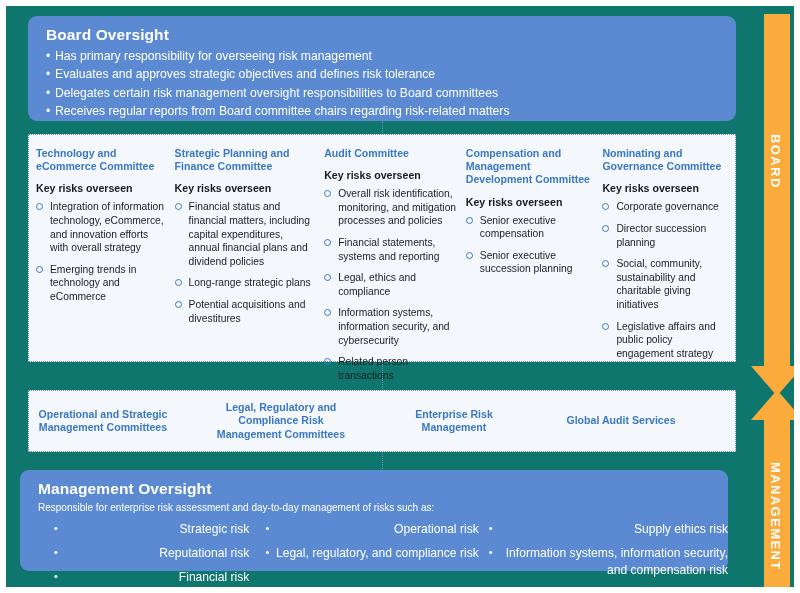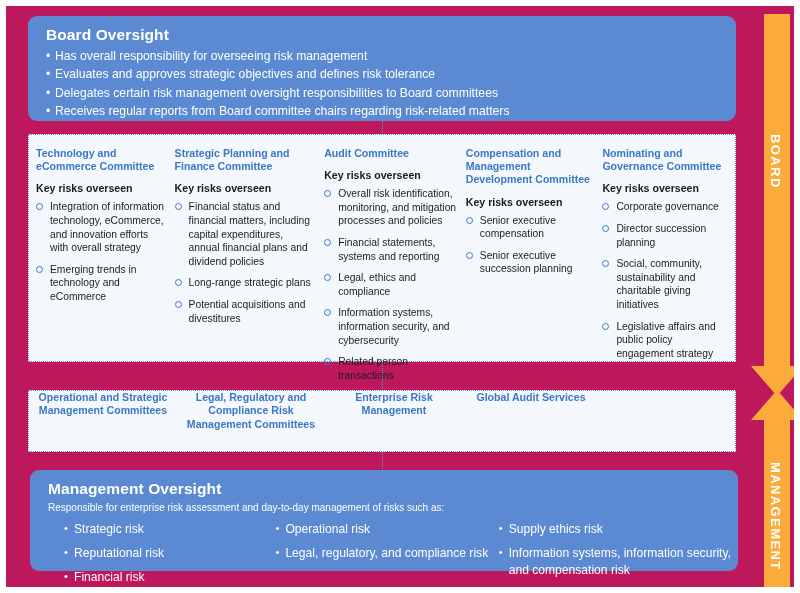--- a/index.html
+++ b/index.html
@@ -4,21 +4,21 @@
 <style>
   * { box-sizing: border-box; margin: 0; padding: 0; }
   html, body {
     width: 800px; height: 593px;
     font-family: "Liberation Sans", sans-serif;
     background: #ffffff;
   }
   #diagram {
     position: relative;
     width: 800px; height: 593px;
-    background: #be185d;
+    background: #0f766e;
     border: 6px solid #ffffff;
     overflow: hidden;
   }
 
   
   .blue-panel {
     position: absolute;
     background: #5b8ad2;
     border-radius: 9px;
     color: #ffffff;
@@ -31,24 +31,24 @@
   .panel-line {
     font-size: 12.2px;
     line-height: 18.4px;
     white-space: nowrap;
   }
   .panel-line .dot { display:inline-block; width:9px; }
 
   #board-panel { left: 22px; top: 10px; width: 708px; height: 105px; padding: 10px 0 0 18px; }
   #board-panel .panel-title { margin-bottom: 3px; }
 
-  #mgmt-panel { left: 24px; top: 464px; width: 708px; height: 101px; padding: 10px 0 8px 18px; }
+  #mgmt-panel { left: 14px; top: 464px; width: 708px; height: 101px; padding: 10px 0 8px 18px; }
   #mgmt-panel .panel-title { margin-bottom: 4px; }
   #mgmt-sub { font-size: 10px; margin-bottom: 4px; }
-  #mgmt-cols { display: flex; margin-top: 8px; }
+  #mgmt-cols { display: flex; margin-top: 8px; text-align: right; }
   #mgmt-cols .mcol { }
   #mgmt-cols .mcol:nth-child(1) { width: 212px; padding-left: 16px; }
   #mgmt-cols .mcol:nth-child(2) { width: 230px; padding-left: 16px; }
   #mgmt-cols .mcol:nth-child(3) { width: 250px; padding-left: 10px; }
   .mitem {
     font-size: 12.1px;
     line-height: 17px;
     margin-bottom: 7px;
     position: relative;
     padding-left: 10px;
@@ -113,20 +113,22 @@
     left: 0; top: 3px;
     width: 7px; height: 7px;
     border: 1.4px solid #3b78c3;
     border-radius: 50%;
   }
 
   
   #mgmt-cmte-cols {
     display: flex;
     height: 100%;
+    align-items: center;
+    gap: 30px;
   }
   .mccol {
     text-align: center;
     color: #3b78c3;
     font-size: 10.6px;
     font-weight: bold;
     line-height: 13.4px;
   }
   .mccol:nth-child(1) { width: 148px; }
   .mccol:nth-child(2) { width: 148px; }
@@ -172,21 +174,21 @@
   #label-board { top: 120px; }
   #label-mgmt  { top: 72px; }
 </style>
 </head>
 <body>
 
 <div id="diagram">
 
   <div class="blue-panel" id="board-panel">
     <div class="panel-title">Board Oversight</div>
-    <div class="panel-line"><span class="dot">•</span><span>Has overall responsibility for overseeing risk management</span></div>
+    <div class="panel-line"><span class="dot">•</span><span>Has primary responsibility for overseeing risk management</span></div>
     <div class="panel-line"><span class="dot">•</span><span>Evaluates and approves strategic objectives and defines risk tolerance</span></div>
     <div class="panel-line"><span class="dot">•</span><span>Delegates certain risk management oversight responsibilities to Board committees</span></div>
     <div class="panel-line"><span class="dot">•</span><span>Receives regular reports from Board committee chairs regarding risk-related matters</span></div>
   </div>
 
   <div class="vconn" id="vconn-top"></div>
 
   <div class="dotted-box" id="committee-box">
     <div id="committee-cols">
 

